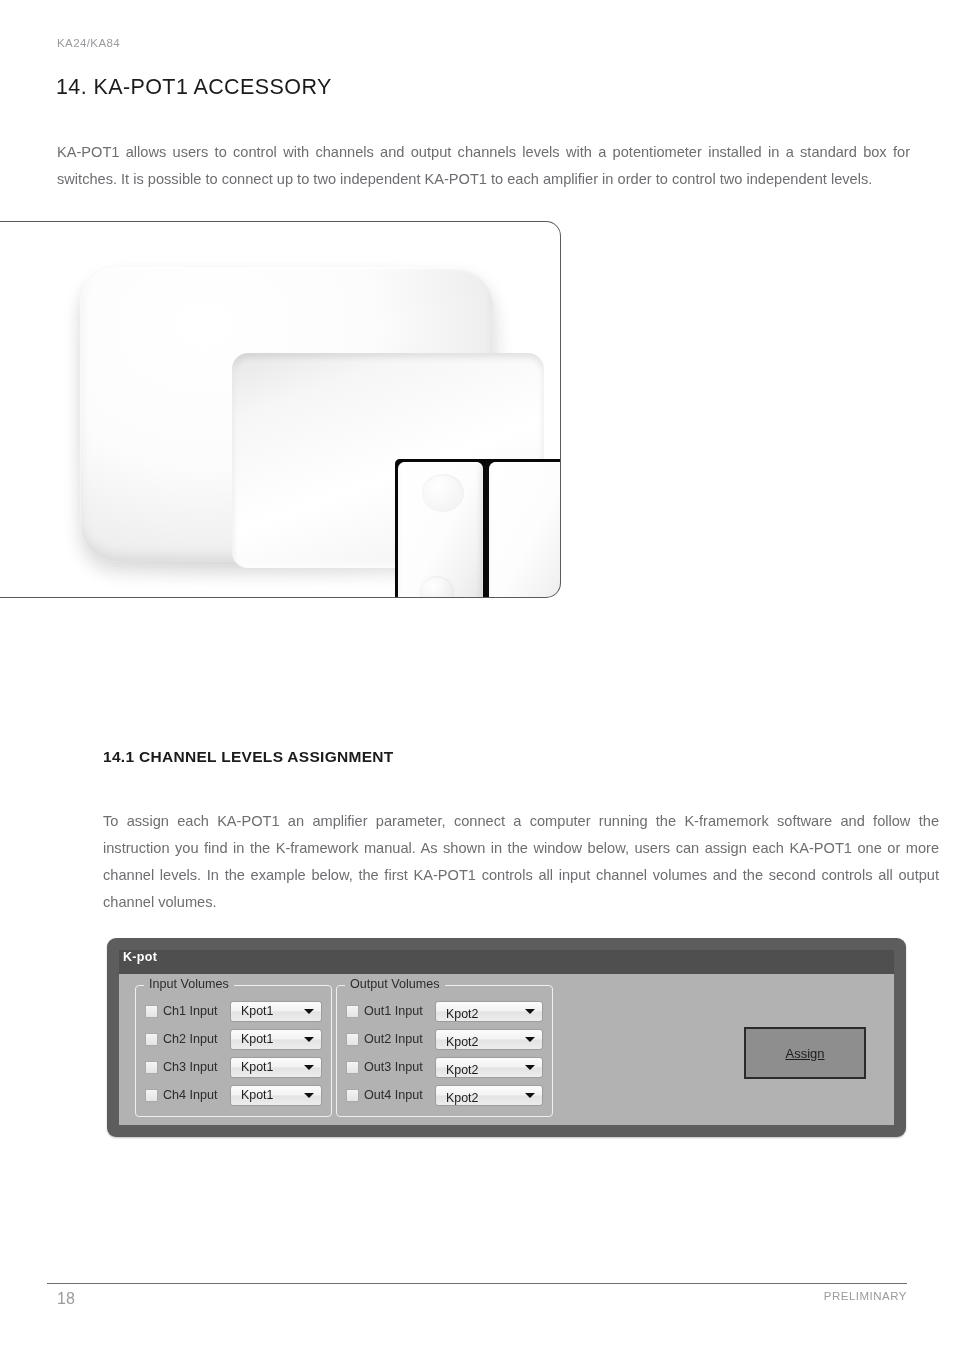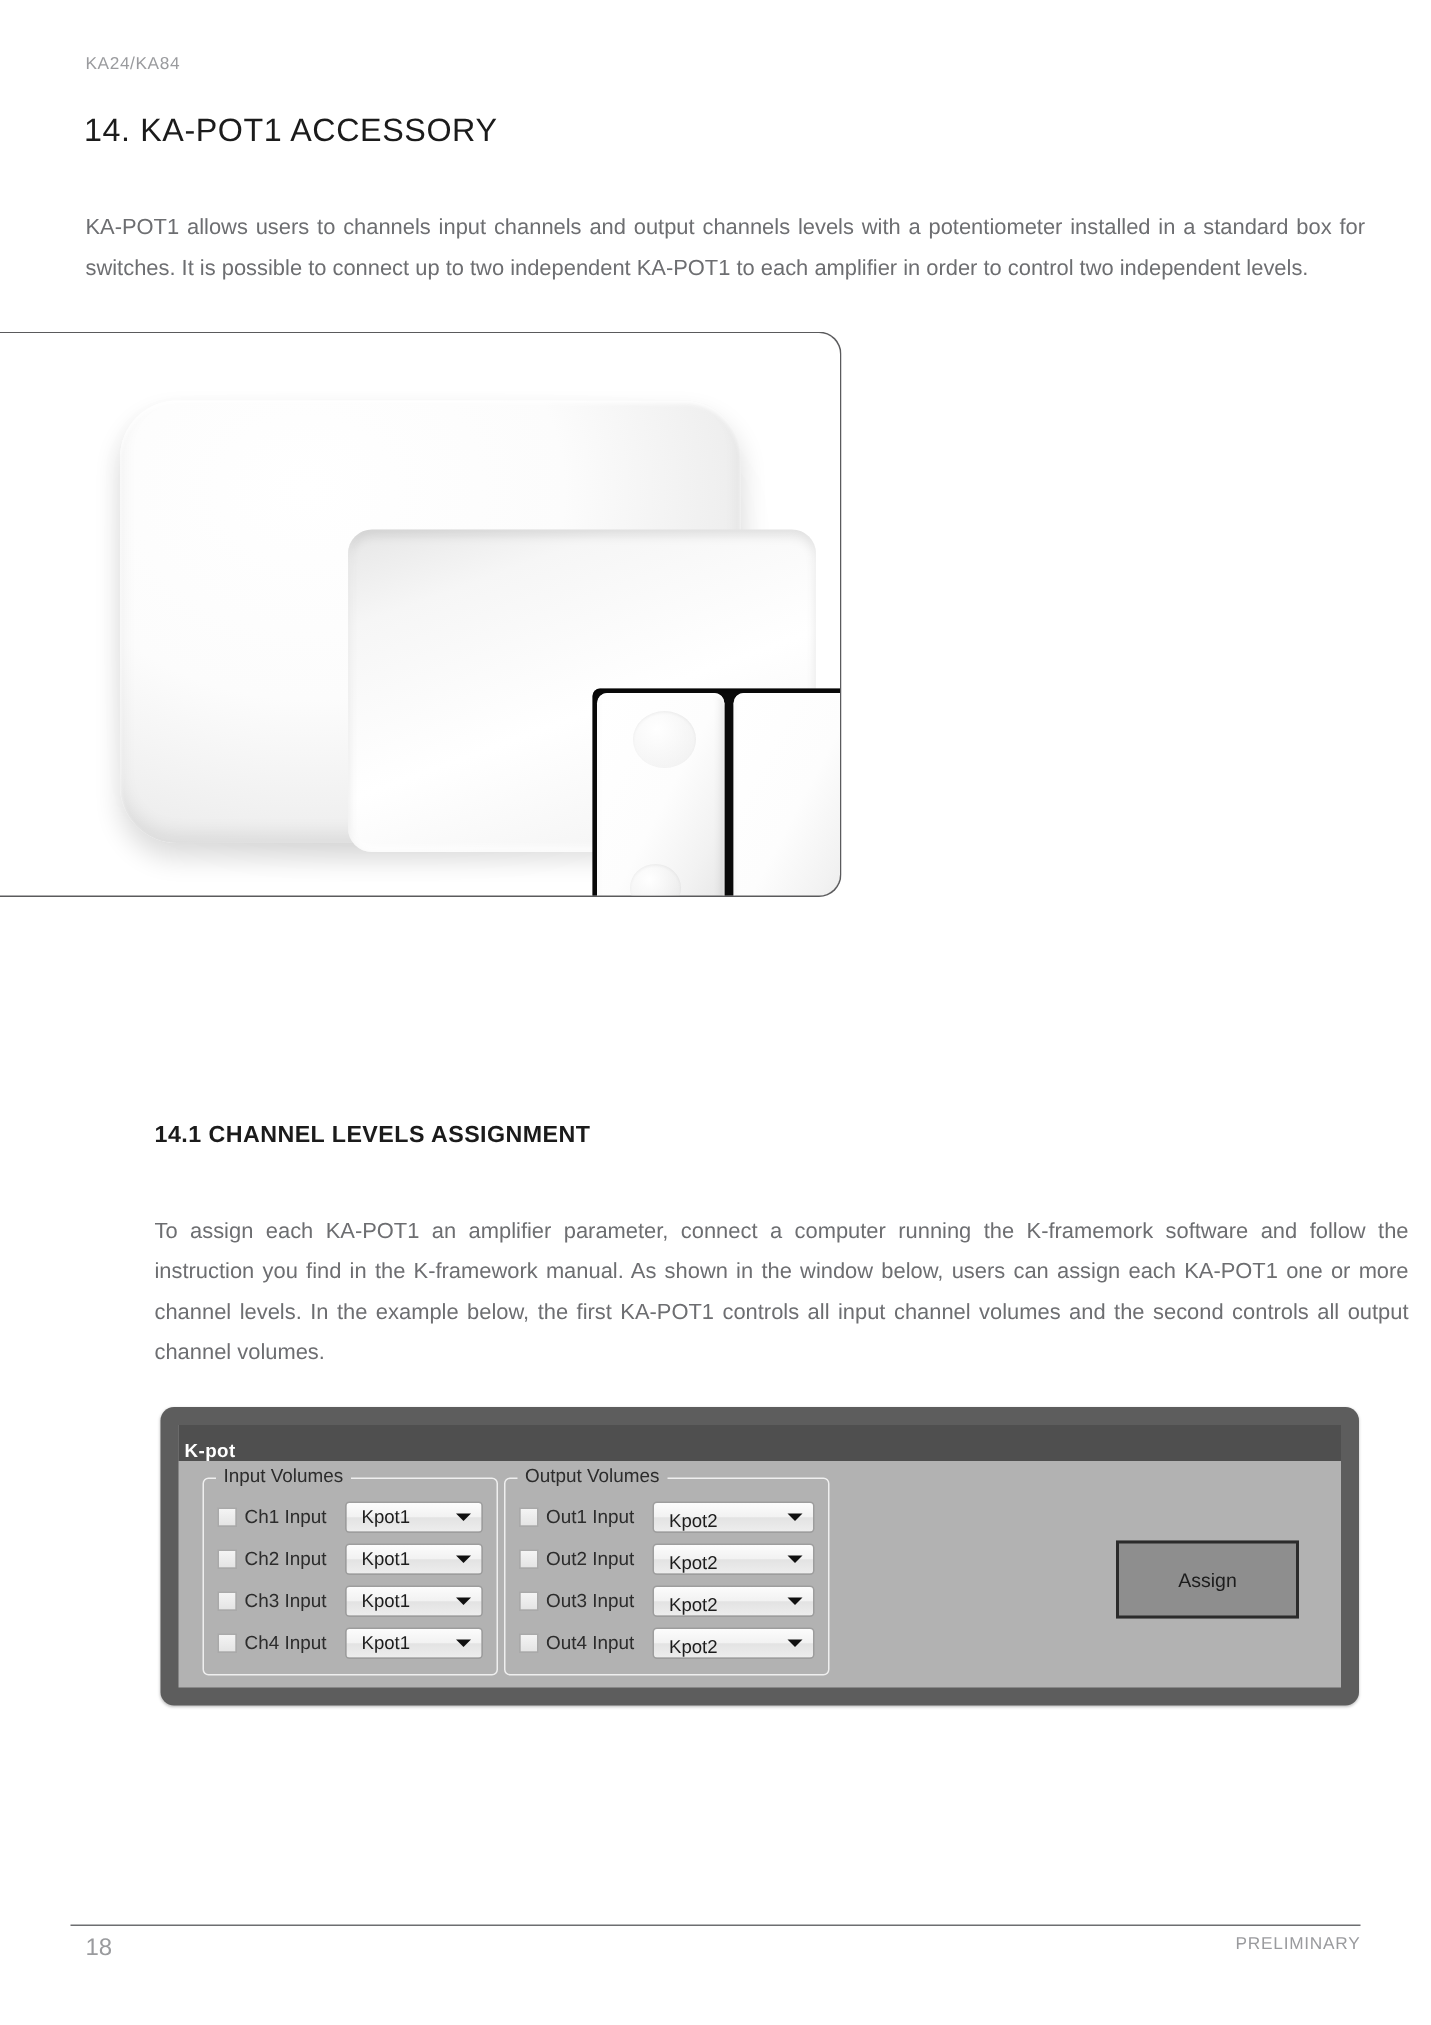--- a/index.html
+++ b/index.html
@@ -174,21 +174,21 @@
     position: relative;
     width: 100%;
     height: 100%;
     background: #b2b2b2;
     box-sizing: border-box;
   }
   .kpot-titlebar {
     height: 24px;
     background: #4f4f4f;
     display: flex;
-    align-items: flex-end;
+    align-items: flex-start;
     padding-left: 4px;
     box-sizing: border-box;
   }
   .kpot-title-text {
     color: #ffffff;
     font-size: 12.5px;
     font-weight: bold;
     letter-spacing: 0.3px;
   }
   .kpot-body {
@@ -297,20 +297,21 @@
     height: 52px;
     background: #8e8e8e;
     border: 2px solid #2b2b2b;
     box-sizing: border-box;
     display: flex;
     align-items: center;
     justify-content: center;
     font-size: 13px;
     color: #1c1c1c;
     cursor: pointer;
+    text-decoration: underline;
   }
 
   
   .footer-rule {
     position: absolute;
     left: 47px;
     top: 1283px;
     width: 860px;
     height: 1px;
     background: #6d6e71;
@@ -330,21 +331,21 @@
     letter-spacing: 0.5px;
     color: #9a9b9e;
   }
 </style>
 </head>
 <body>
 
 <div class="doc-ref">KA24/KA84</div>
 <h1 class="page-title">14. KA-POT1 ACCESSORY</h1>
 
-<p class="intro-par">KA-POT1 allows users to channels input channels and output channels levels with a potentiometer installed in a standard box for switches. It is possible to connect up to two independent KA-POT1 to each amplifier in order to control two independent levels.</p>
+<p class="intro-par">KA-POT1 allows users to control with channels and output channels levels with a potentiometer installed in a standard box for switches. It is possible to connect up to two independent KA-POT1 to each amplifier in order to control two independent levels.</p>
 
 <div class="photo-frame">
   <div class="photo-stage">
     <div class="plate-shadow"></div>
     <div class="plate-outer">
       <div class="plate-bezel">
         <div class="switch-well">
 
           <div class="rocker rocker-a">
             <span class="rocker-dimple dimple-top"></span>

